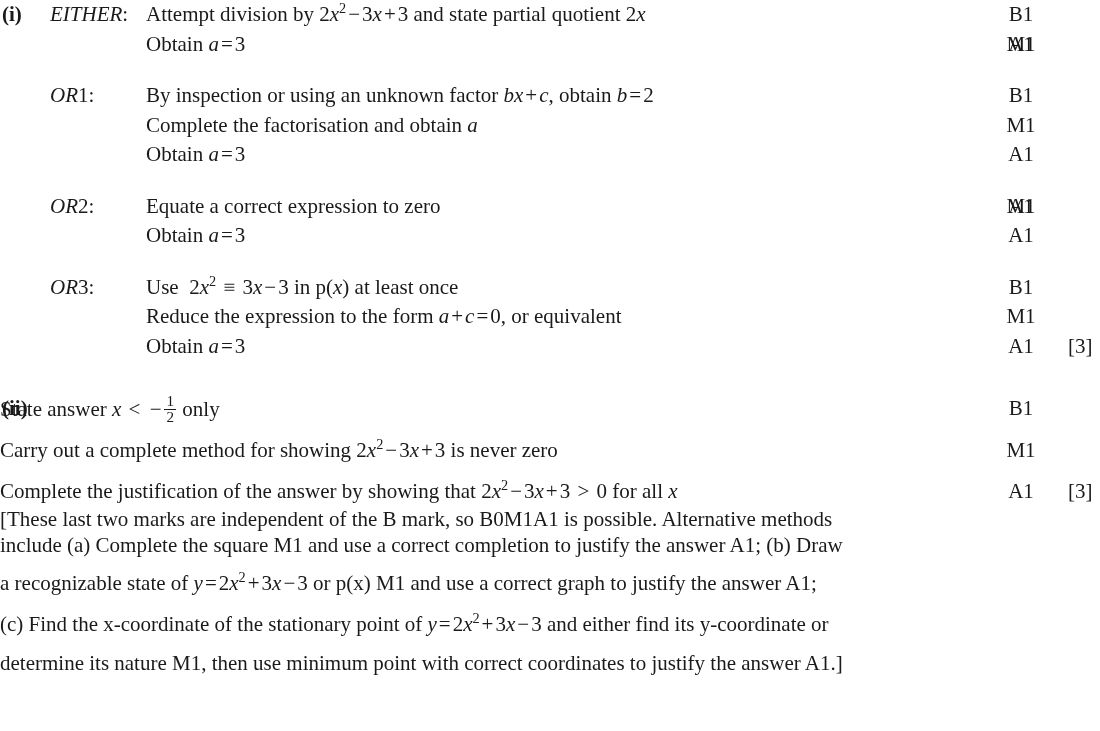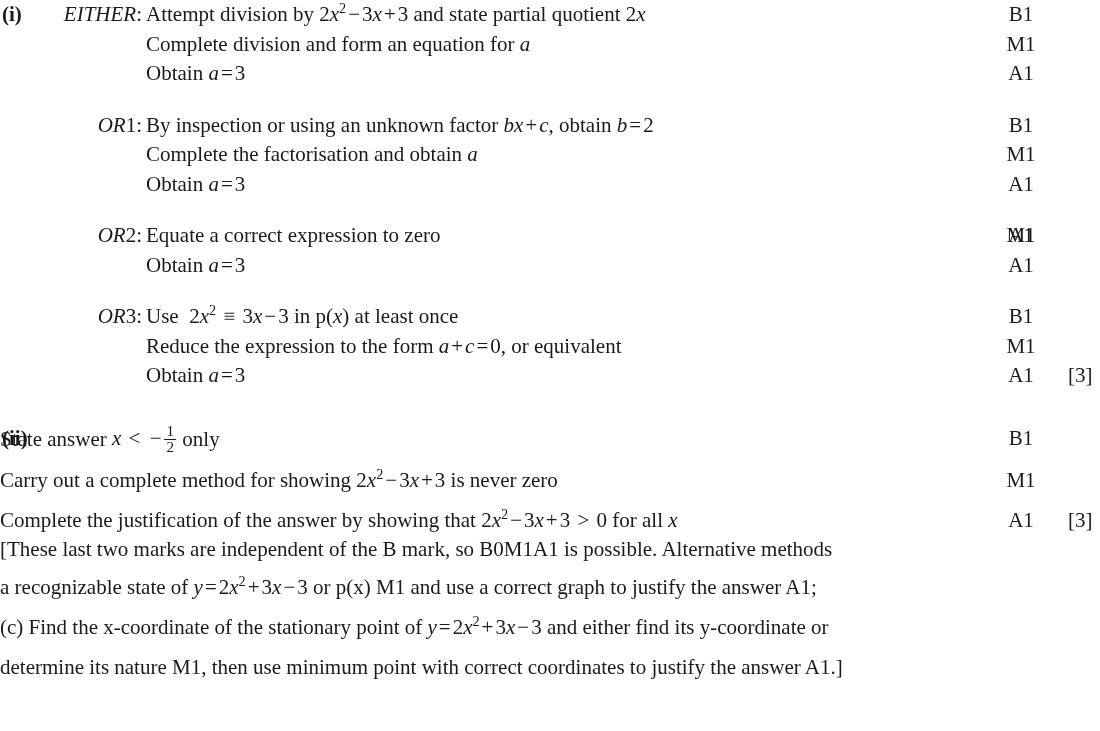--- a/index.html
+++ b/index.html
@@ -35,21 +35,21 @@
     left: 2px;
     width: 52px;
     font-weight: bold;
     text-align: left;
   }
   .alt-label {
     position: absolute;
     left: 50px;
     width: 92px;
     font-style: italic;
-    text-align: right;
+    text-align: left;
   }
   .alt-label .upright { font-style: normal; }
   .body {
     display: block;
     margin-left: 146px;
     margin-right: 4px;
   }
   .body-ii {
     display: block;
   }
@@ -107,21 +107,20 @@
   <div class="block">
 
     <div class="row">
       <span class="part-label">(i)</span>
       <span class="alt-label"><span>EITHER</span><span class="upright">:</span></span>
       <span class="body">Attempt division by <span class="m">2<span class="v">x</span><span class="sup">2</span><span class="op">−</span>3<span class="v">x</span><span class="op">+</span>3</span> and state partial quotient <span class="m">2<span class="v">x</span></span></span>
       <span class="mark">B1</span>
     </div>
 
     <div class="row">
-      <span class="body">Complete division and form an equation for <span class="m v">a</span></span>
       <span class="mark">M1</span>
     </div>
 
     <div class="row">
       <span class="body">Obtain <span class="m"><span class="v">a</span><span class="op">=</span>3</span></span>
       <span class="mark">A1</span>
     </div>
 
     <div class="gap-md"></div>
 
@@ -202,20 +201,23 @@
     <div class="row">
       <span class="body-ii">Complete the justification of the answer by showing that <span class="m">2<span class="v">x</span><span class="sup">2</span><span class="op">−</span>3<span class="v">x</span><span class="op">+</span>3<span class="op">&nbsp;&gt;&nbsp;</span>0</span> for all <span class="m v">x</span></span>
       <span class="mark">A1</span>
       <span class="total">[3]</span>
     </div>
 
     <div class="row tight">
       <span class="body-ii">[These last two marks are independent of the B mark, so B0M1A1 is possible.  Alternative methods</span>
     </div>
 
+    <div class="row tight">
+      <span class="body-ii">include (a) Complete the square M1 and use a correct completion to justify the answer A1; (b) Draw</span>
+    </div>
 
     <div class="gap-sm"></div>
 
     <div class="row">
       <span class="body-ii"><span>a recognizable state of </span><span class="m"><span class="v">y</span><span class="op">=</span>2<span class="v">x</span><span class="sup">2</span><span class="op">+</span>3<span class="v">x</span><span class="op">−</span>3</span><span> or p(x) M1 and use a correct graph to justify the answer A1;</span></span>
     </div>
 
     <div class="gap-sm"></div>
 
     <div class="row">

